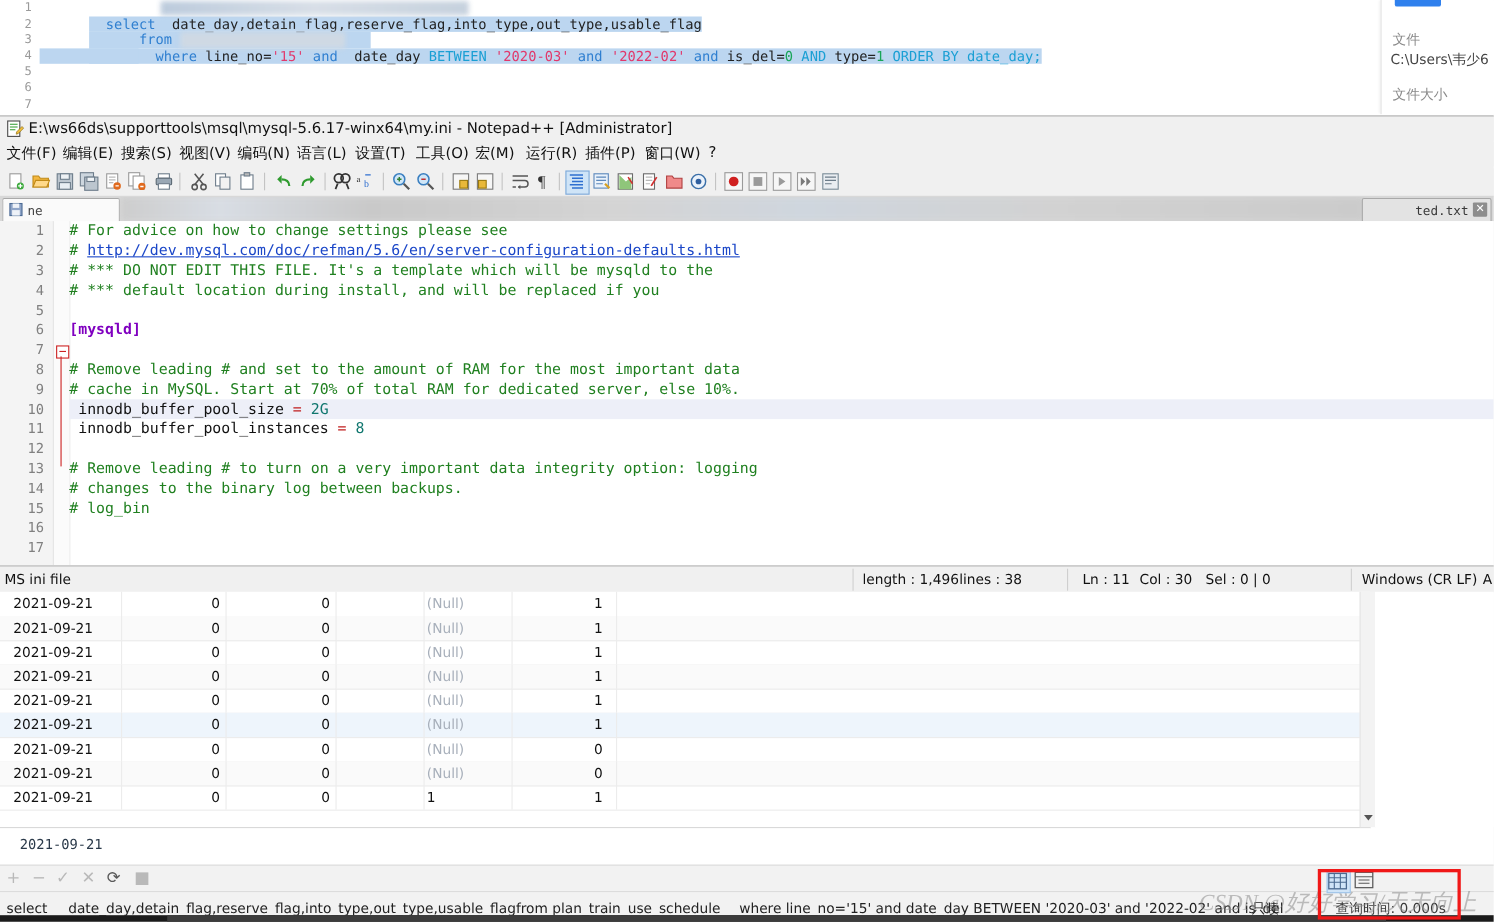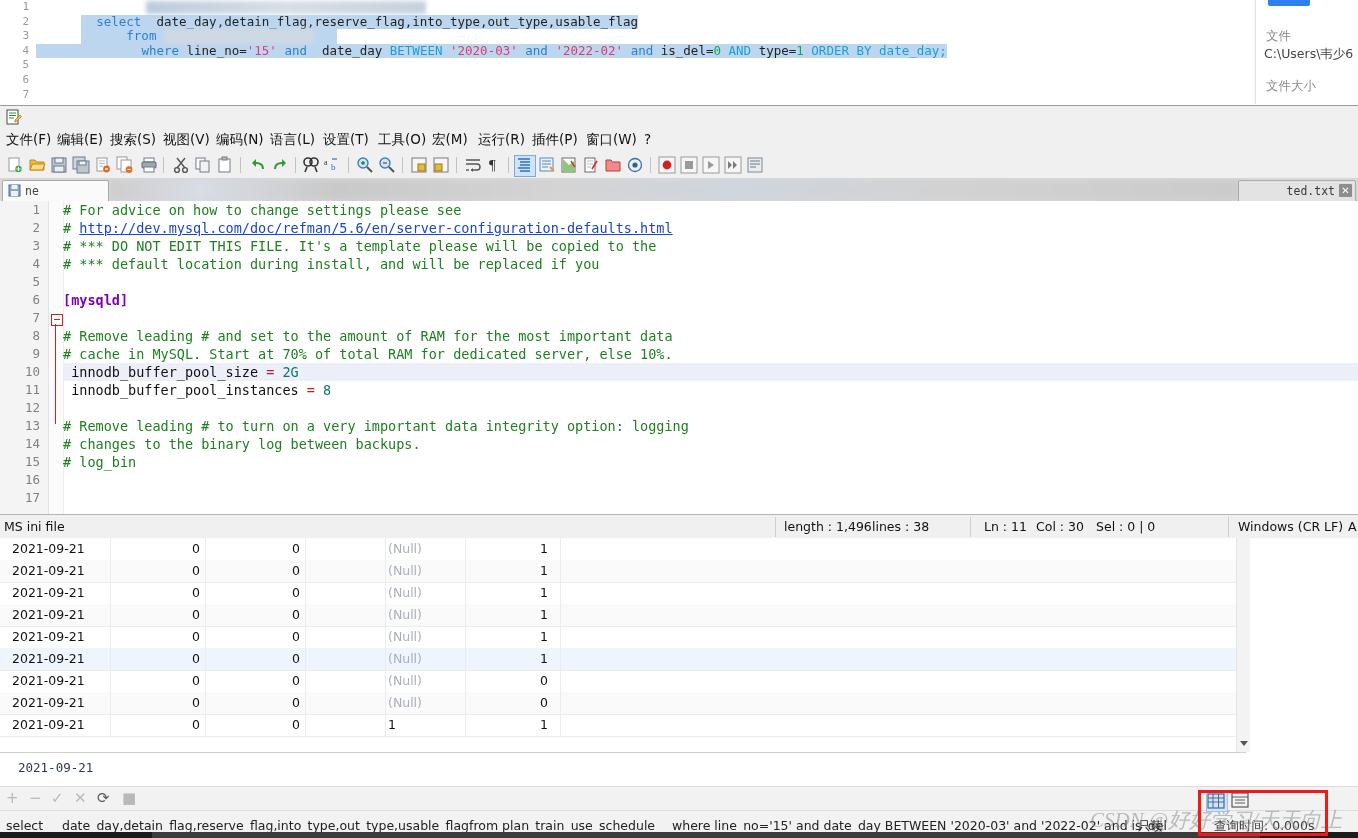--- a/index.html
+++ b/index.html
@@ -184,20 +184,21 @@
 <div id="npp" class="abs">
 
   <div id="npp-title" class="abs">
     <span id="npp-icon">
       <svg width="16" height="16" viewBox="0 0 16 16">
         <rect x="1" y="1" width="11" height="14" fill="#fff" stroke="#4a4a4a" stroke-width="1"></rect>
         <path d="M3 4h7M3 6.5h7M3 9h5" stroke="#2f9b2f" stroke-width="1"></path>
         <path d="M9 11 L14 6 L15.5 7.5 L10.5 12.5 L8.8 13z" fill="#f0c040" stroke="#8a6a10" stroke-width=".6"></path>
       </svg>
     </span>
+    <span class="ttxt">E:\ws66ds\supporttools\msql\mysql-5.6.17-winx64\my.ini - Notepad++ [Administrator]</span>
   </div>
 
   <div id="npp-menu" class="abs">
     <span class="mi" style="left:6px;">文件(F)</span>
     <span class="mi" style="left:57px;">编辑(E)</span>
     <span class="mi" style="left:110px;">搜索(S)</span>
     <span class="mi" style="left:163px;">视图(V)</span>
     <span class="mi" style="left:216px;">编码(N)</span>
     <span class="mi" style="left:270px;">语言(L)</span>
     <span class="mi" style="left:323px;">设置(T)</span>
@@ -467,21 +468,21 @@
       <div class="ln">16</div>
       <div class="ln">17</div>
     </div>
     <div id="npp-fold"></div>
     <div id="foldbox"></div>
     <div id="foldline"></div>
 
     <div id="npp-lines">
       <div class="row"><span class="cmt"># For advice on how to change settings please see</span></div>
       <div class="row"><span class="cmt"># </span><span class="link">http://dev.mysql.com/doc/refman/5.6/en/server-configuration-defaults.html</span></div>
-      <div class="row"><span class="cmt"># *** DO NOT EDIT THIS FILE. It's a template please will be copied to the</span></div>
+      <div class="row"><span class="cmt"># *** DO NOT EDIT THIS FILE. It's a template which will be mysqld to the</span></div>
       <div class="row"><span class="cmt"># *** default location during install, and will be replaced if you</span></div>
       <div class="row"></div>
       <div class="row"><span class="sect">[mysqld]</span></div>
       <div class="row"></div>
       <div class="row"><span class="cmt"># Remove leading # and set to the amount of RAM for the most important data</span></div>
       <div class="row"><span class="cmt"># cache in MySQL. Start at 70% of total RAM for dedicated server, else 10%.</span></div>
       <div class="row curline"><span class="prop"> innodb_buffer_pool_size </span><span class="eq">= </span><span class="val">2G</span></div>
       <div class="row"><span class="prop"> innodb_buffer_pool_instances </span><span class="eq">= </span><span class="val">8</span></div>
       <div class="row"></div>
       <div class="row"><span class="cmt"># Remove leading # to turn on a very important data integrity option: logging</span></div>

